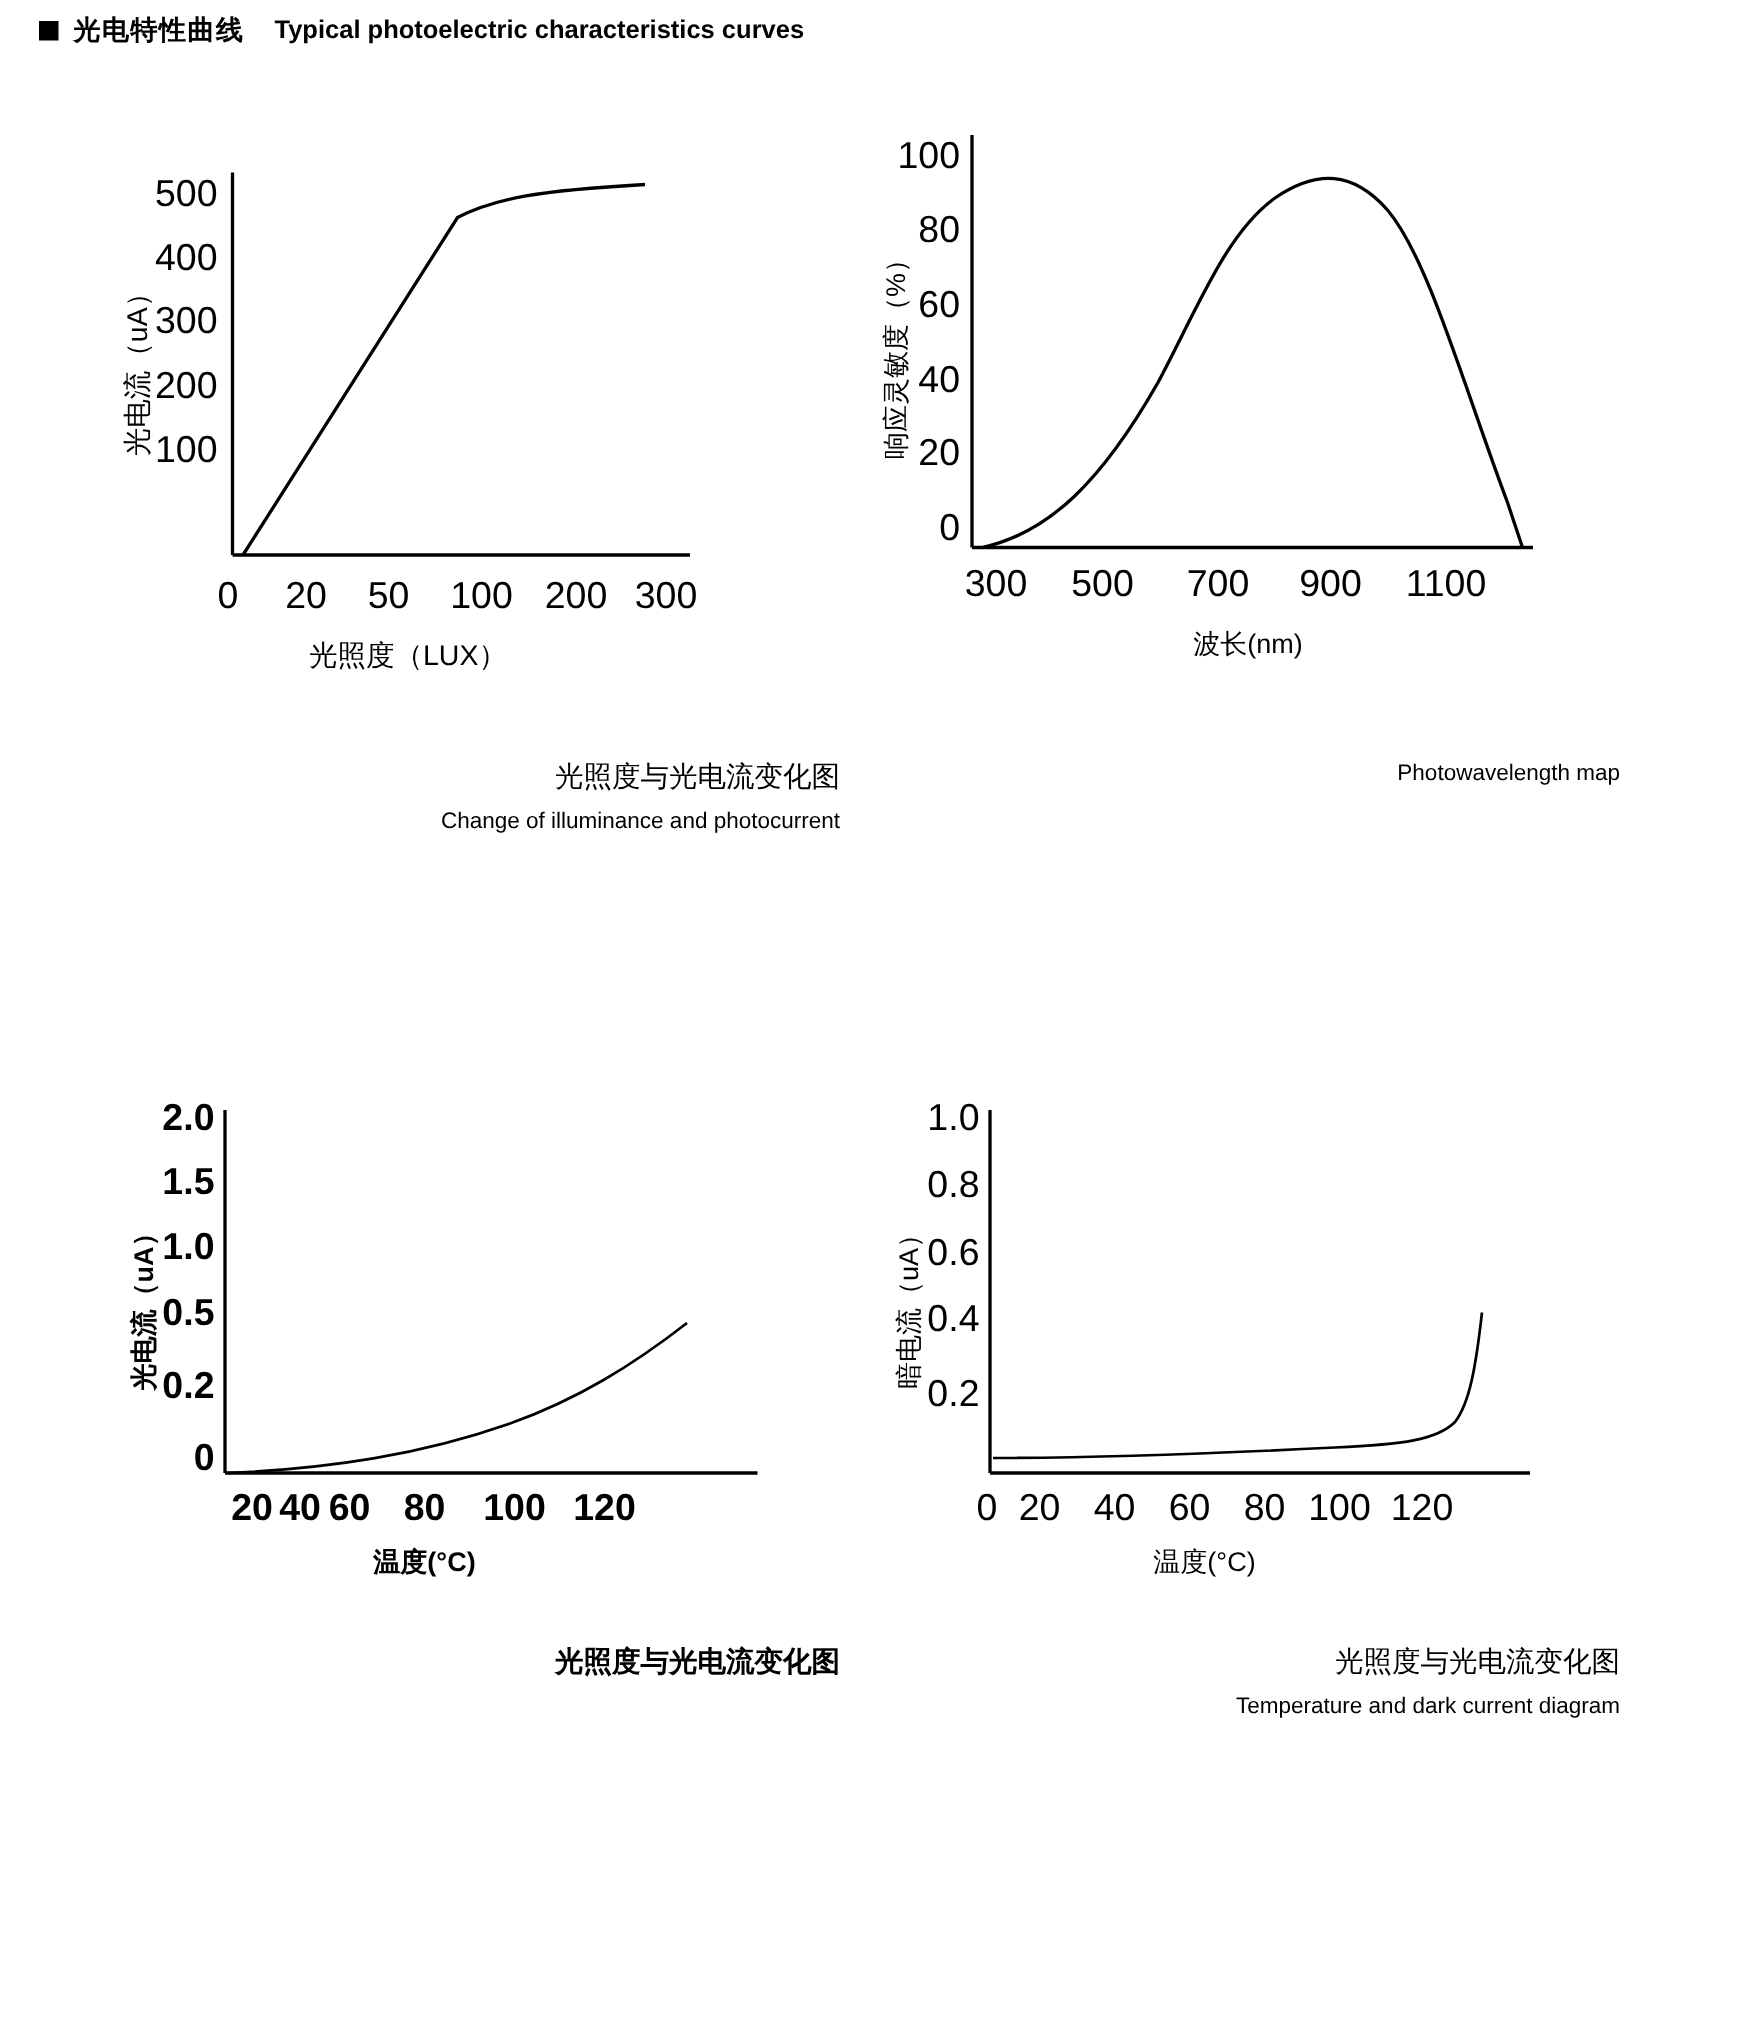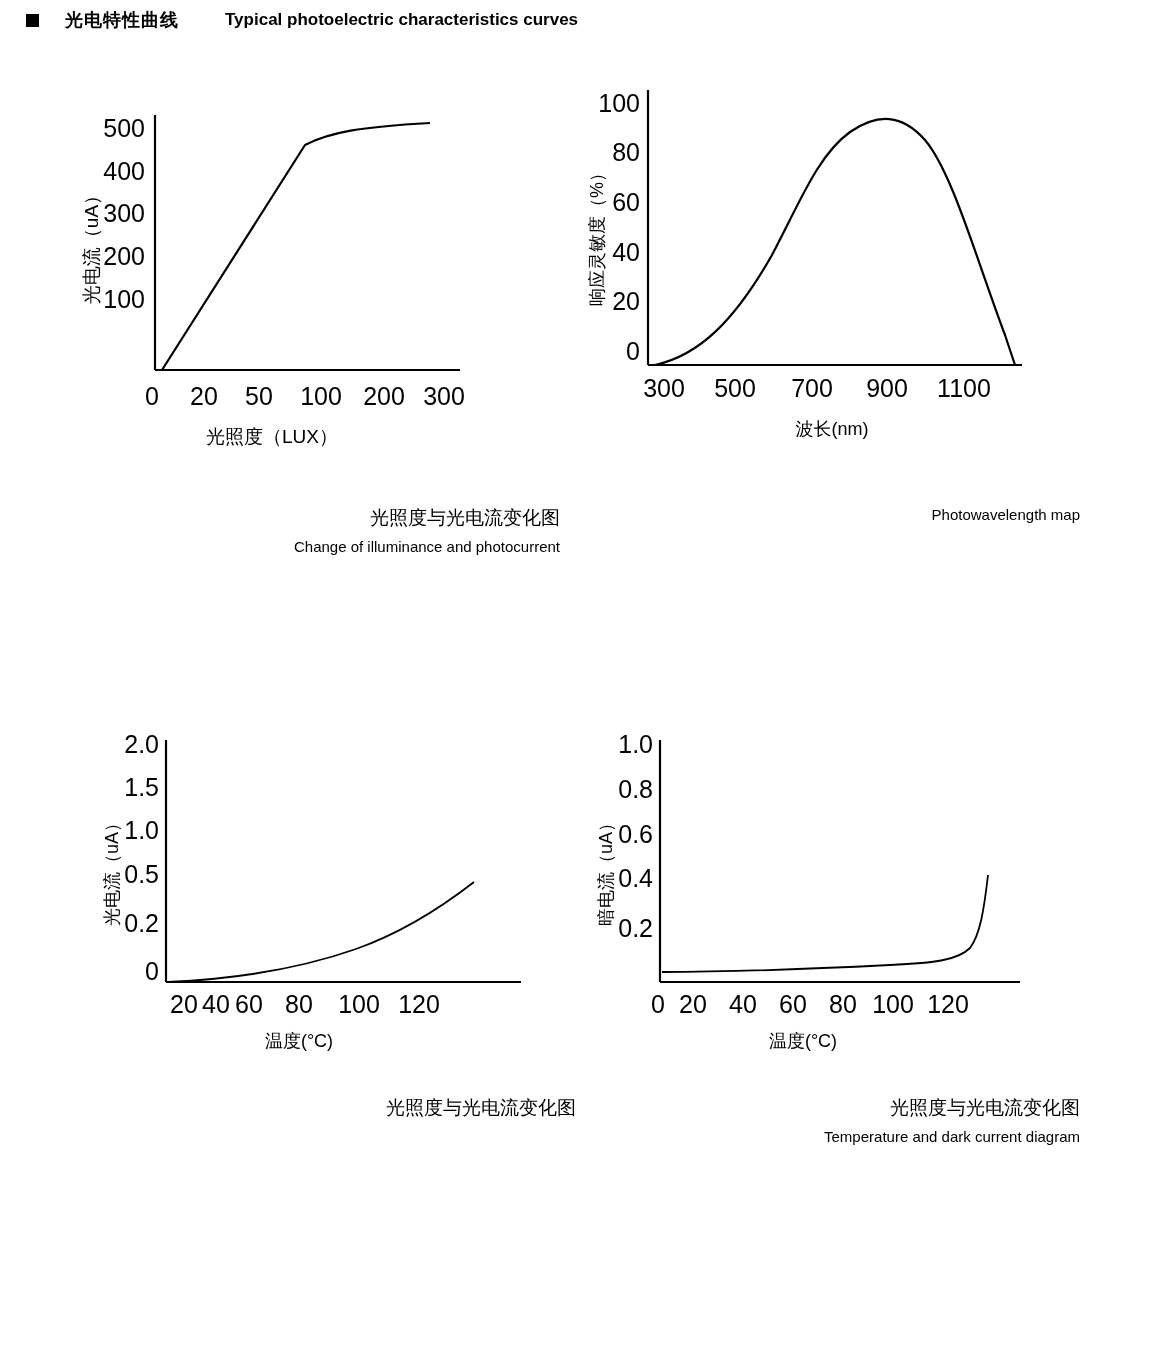--- a/index.html
+++ b/index.html
@@ -14,37 +14,37 @@
     color: #000000;
     position: relative;
     overflow: hidden;
   }
   .page-header {
     position: absolute;
     left: 26px;
     top: 8px;
     display: flex;
     align-items: center;
-    gap: 26px;
+    gap: 10px;
   }
   .header-marker {
     width: 13px;
     height: 13px;
     background: #000000;
     display: inline-block;
   }
   .header-cn {
     font-size: 18px;
     font-weight: bold;
     letter-spacing: 1px;
   }
   .header-en {
     font-size: 17px;
     font-weight: bold;
-    margin-left: 20px;
+    margin-left: 10px;
   }
 
   .chart-cell {
     position: absolute;
   }
   .chart-svg-wrap {
     position: relative;
   }
   .caption {
     text-align: right;
@@ -54,21 +54,21 @@
     font-size: 19px;
   }
   .caption-en {
     font-size: 15px;
     margin-top: 4px;
   }
 
   
   #cell-illum    { left: 40px;  top: 70px;  width: 520px; }
   #cell-wave     { left: 560px; top: 70px;  width: 520px; }
-  #cell-temp-ph  { left: 56px;  top: 720px; width: 520px; }
+  #cell-temp-ph  { left: 40px;  top: 720px; width: 520px; font-weight: bold; }
   #cell-temp-dk  { left: 560px; top: 720px; width: 520px; }
 
   .cap-illum { margin-top: 50px; }
   .cap-wave  { margin-top: 50px; }
   .cap-temp  { margin-top: 20px; }
 
   svg text {
     font-family: "Liberation Sans", sans-serif;
     fill: #000000;
   }

